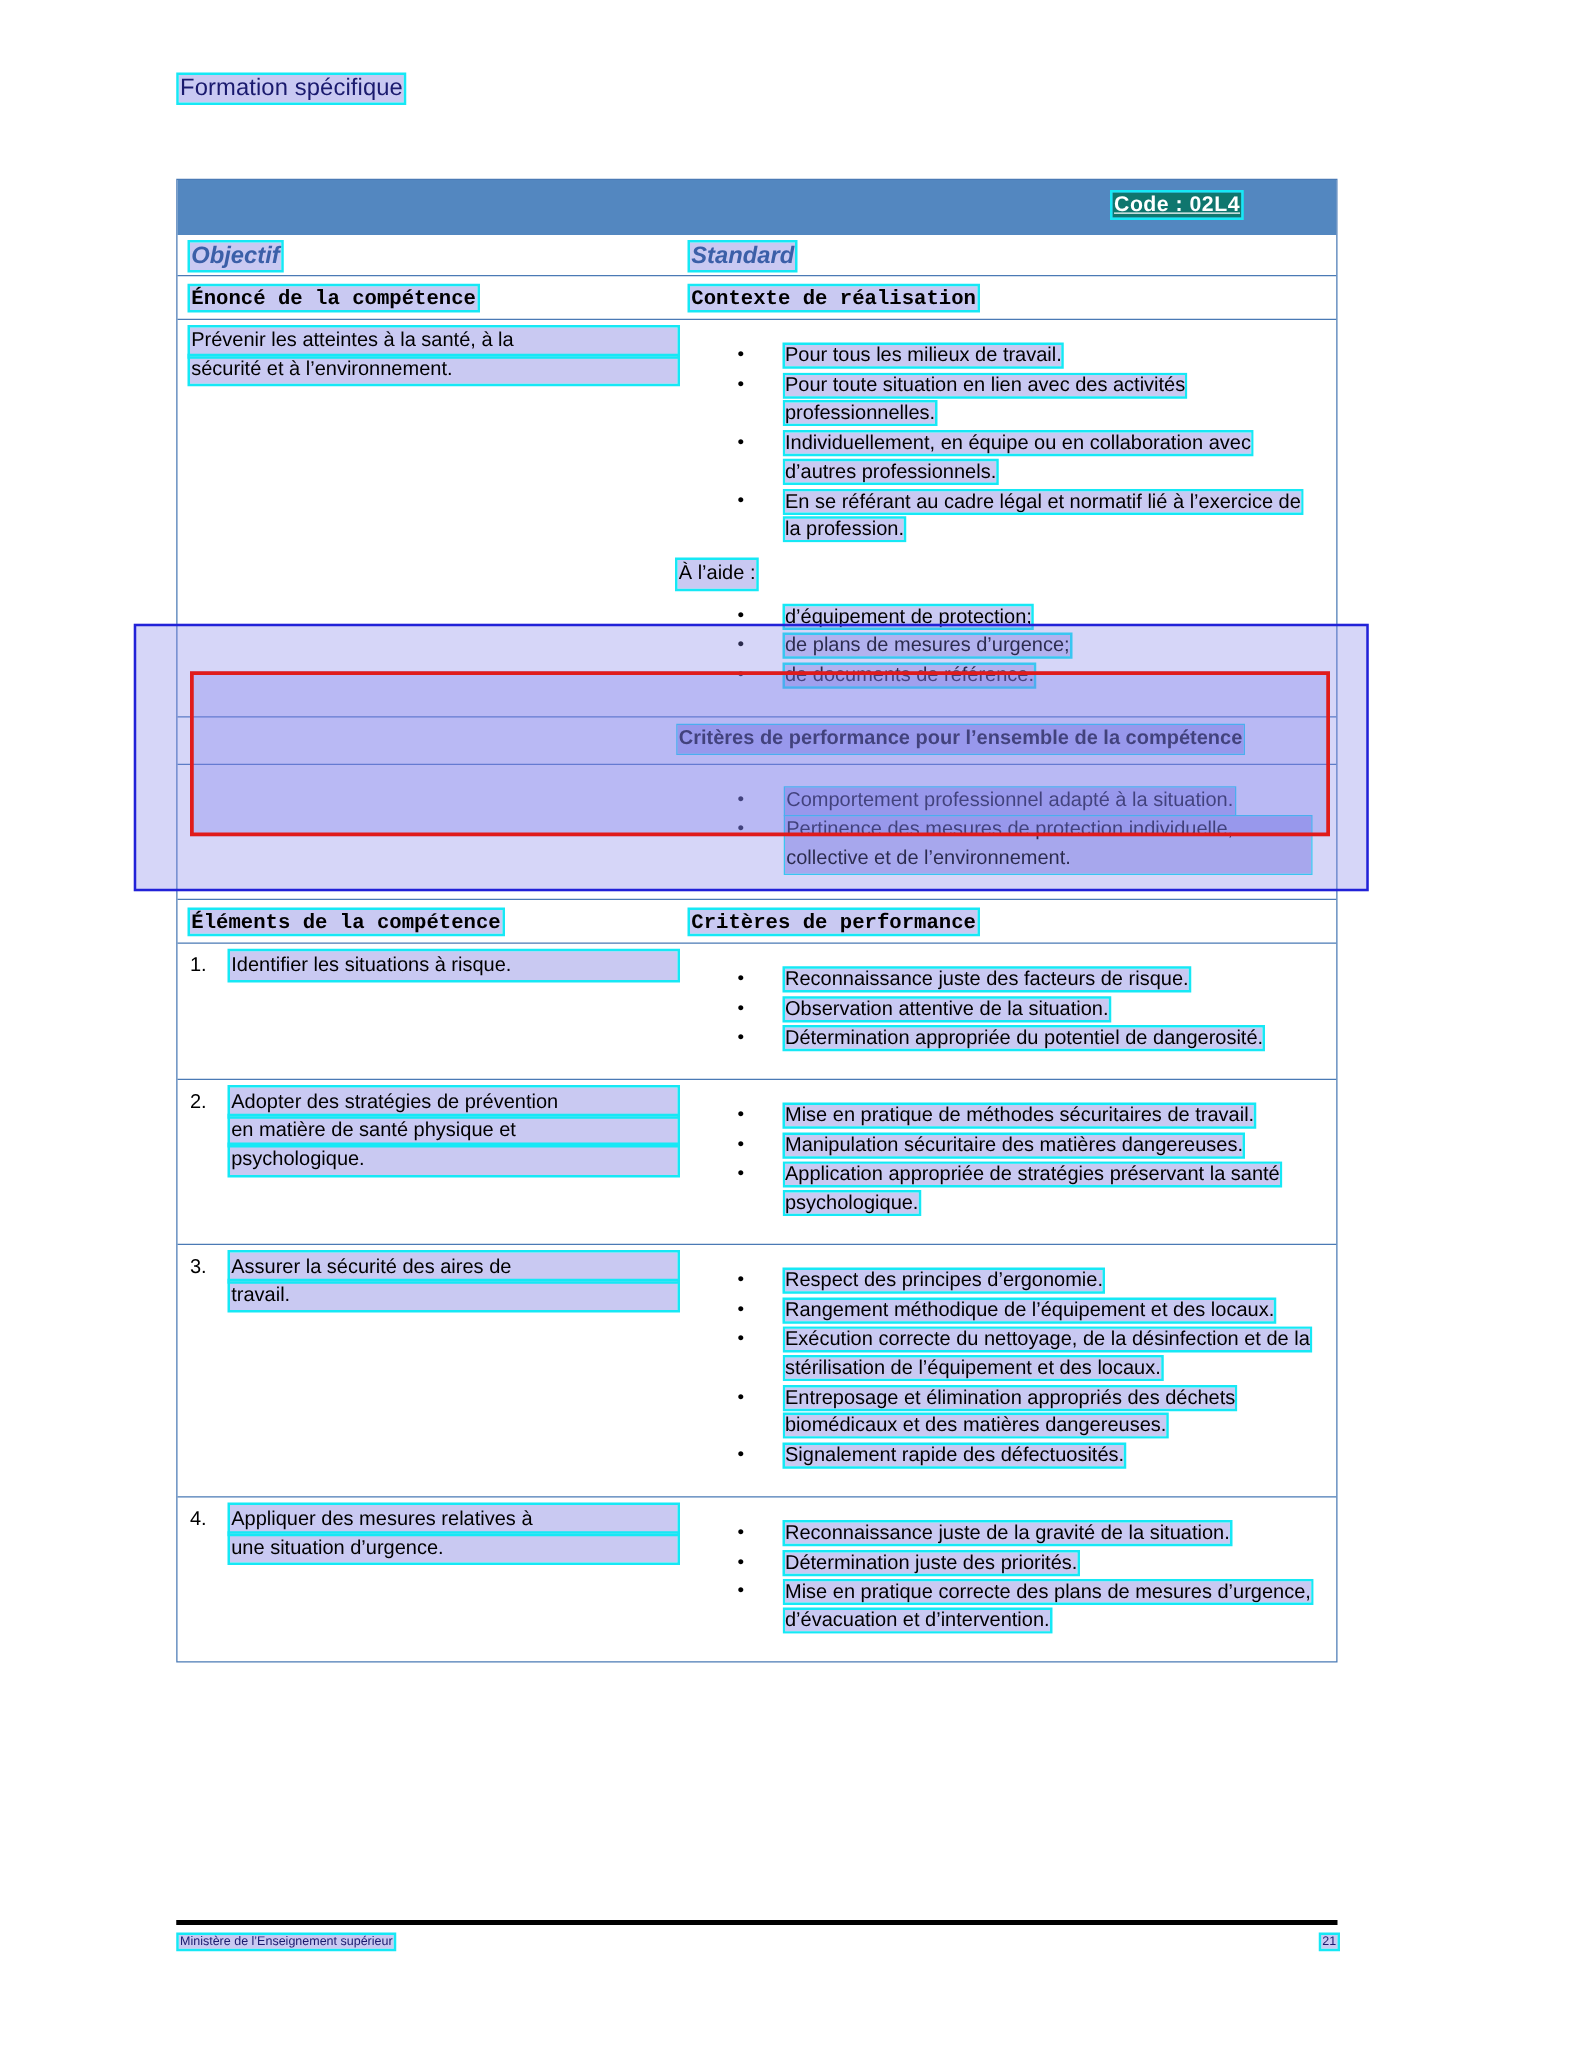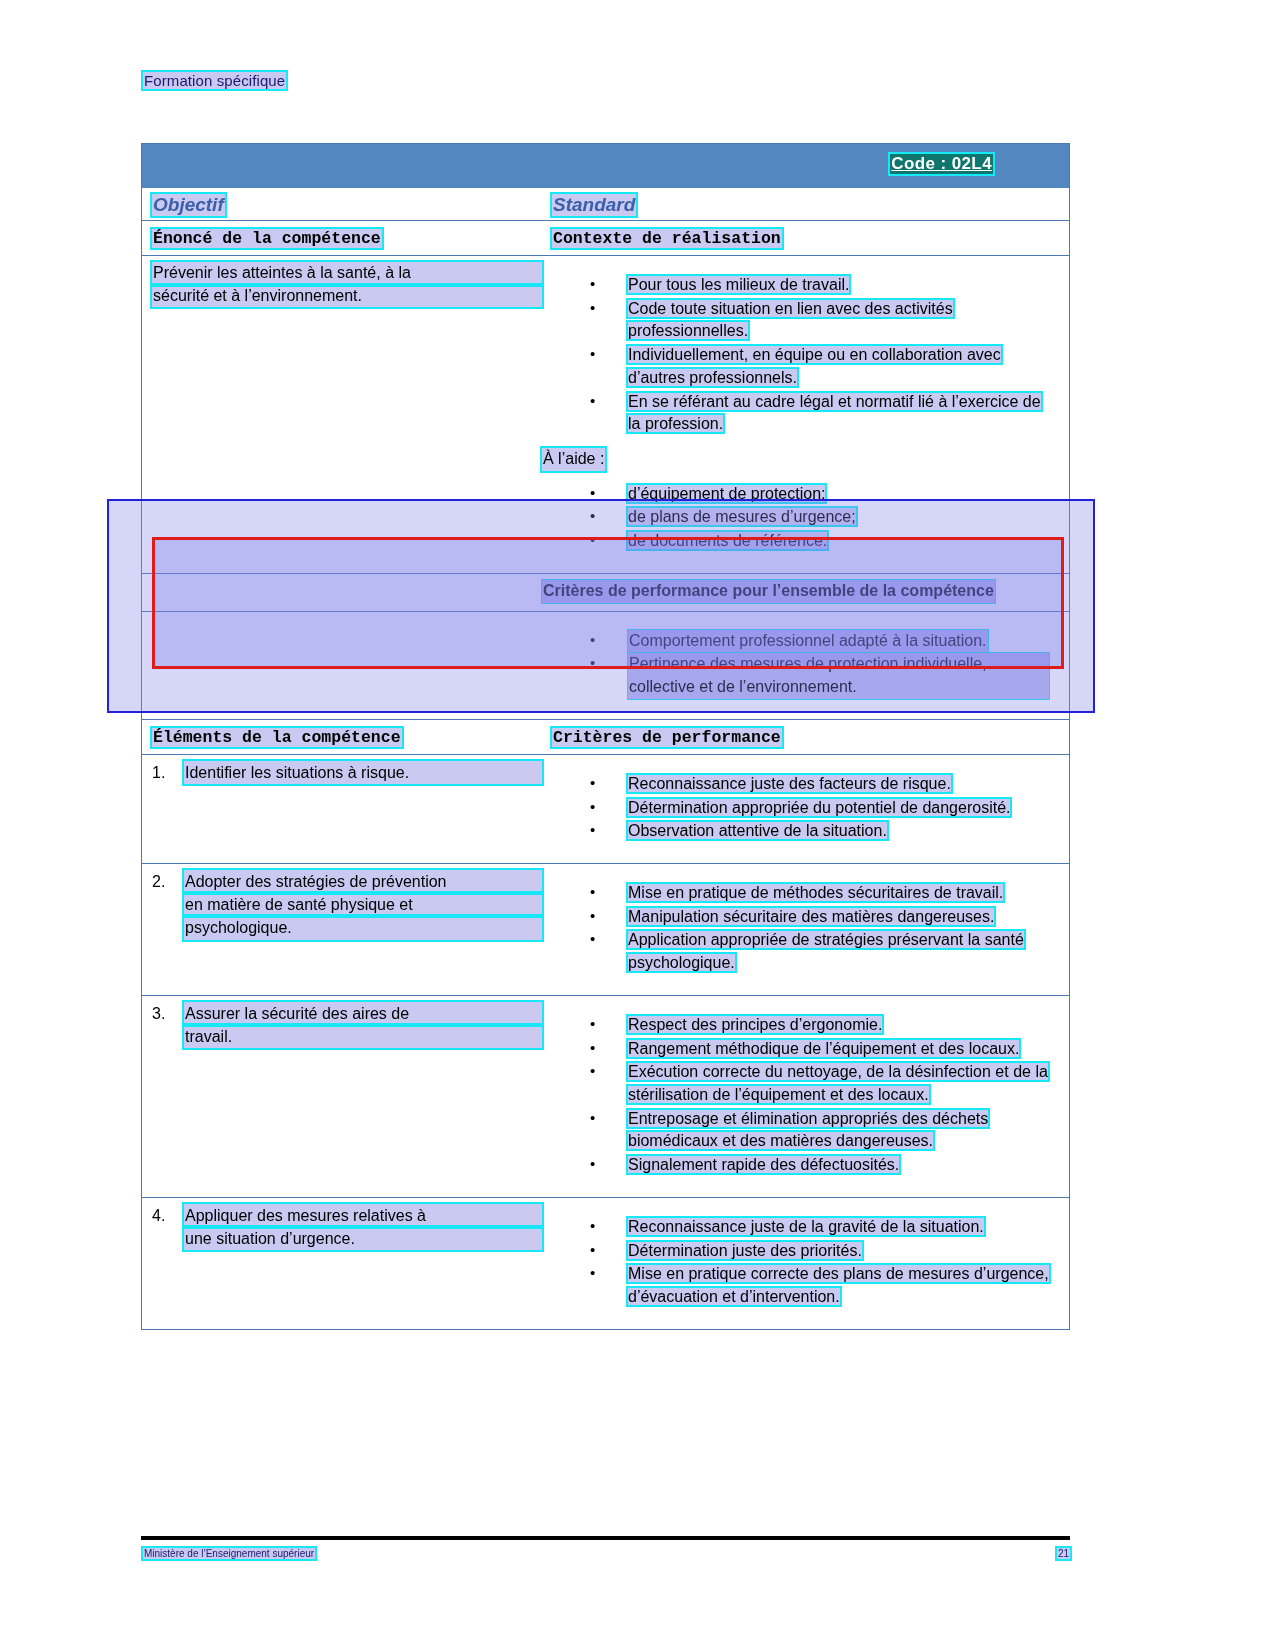--- a/index.html
+++ b/index.html
@@ -21,22 +21,22 @@
     position: absolute;
     left: 0; top: 0;
     width: 1275px;
     height: 1651px;
   }
 
   
   .running-header {
     position: absolute;
     left: 143px;
-    top: 72px;
-    font-size: 15px;
+    top: 60px;
+    font-size: 19px;
     color: #1a1a6e;
     letter-spacing: .1px;
   }
   .hl {                       
     background: #c9c9f2;
     outline: 2px solid #16e8f5;
     outline-offset: 0px;
     display: inline-block;
     padding: 0 1px;
   }
@@ -224,21 +224,21 @@
     <div class="body-row">
       <div class="col-left">
         <div class="statement">
           <span class="ln hl">Prévenir les atteintes à la santé, à la</span>
           <span class="ln hl">sécurité et à l’environnement.</span>
         </div>
       </div>
       <div class="col-right">
         <ul class="bullets">
           <li><span class="hl-tight">Pour tous les milieux de travail.</span></li>
-          <li><span class="hl-tight">Code toute situation en lien avec des activités professionnelles.</span></li>
+          <li><span class="hl-tight">Pour toute situation en lien avec des activités professionnelles.</span></li>
           <li><span class="hl-tight">Individuellement, en équipe ou en collaboration avec d’autres professionnels.</span></li>
           <li><span class="hl-tight">En se référant au cadre légal et normatif lié à l’exercice de la profession.</span></li>
         </ul>
         <div class="aide-lead">
           <span class="hl">À l’aide :</span>
         </div>
         <ul class="bullets">
           <li><span class="hl-tight">d’équipement de protection;</span></li>
           <li><span class="hl-tight">de plans de mesures d’urgence;</span></li>
           <li><span class="hl-tight">de documents de référence.</span></li>
@@ -279,22 +279,22 @@
         <ol class="elements">
           <li>
             <span class="num">1.</span>
             <span class="el-line hl">Identifier les situations à risque.</span>
           </li>
         </ol>
       </div>
       <div class="col-right">
         <ul class="bullets">
           <li><span class="hl-tight">Reconnaissance juste des facteurs de risque.</span></li>
+          <li><span class="hl-tight">Observation attentive de la situation.</span></li>
           <li><span class="hl-tight">Détermination appropriée du potentiel de dangerosité.</span></li>
-          <li><span class="hl-tight">Observation attentive de la situation.</span></li>
         </ul>
       </div>
     </div>
 
     <div class="body-row">
       <div class="col-left">
         <ol class="elements">
           <li>
             <span class="num">2.</span>
             <span class="el-line hl">Adopter des stratégies de prévention</span>

